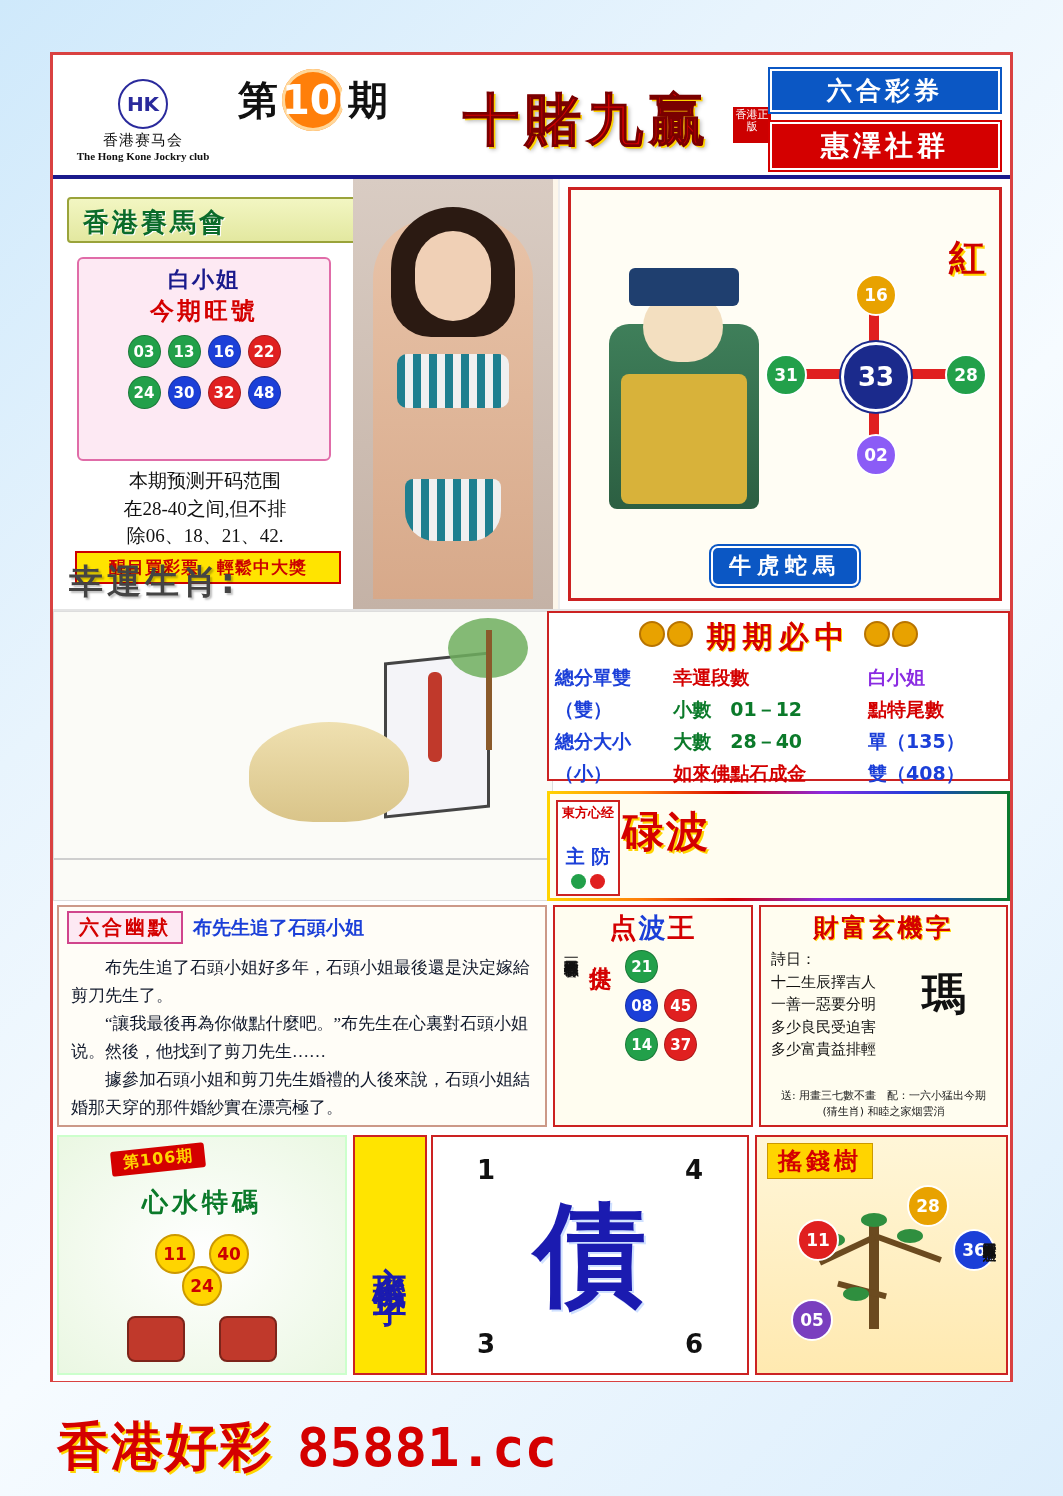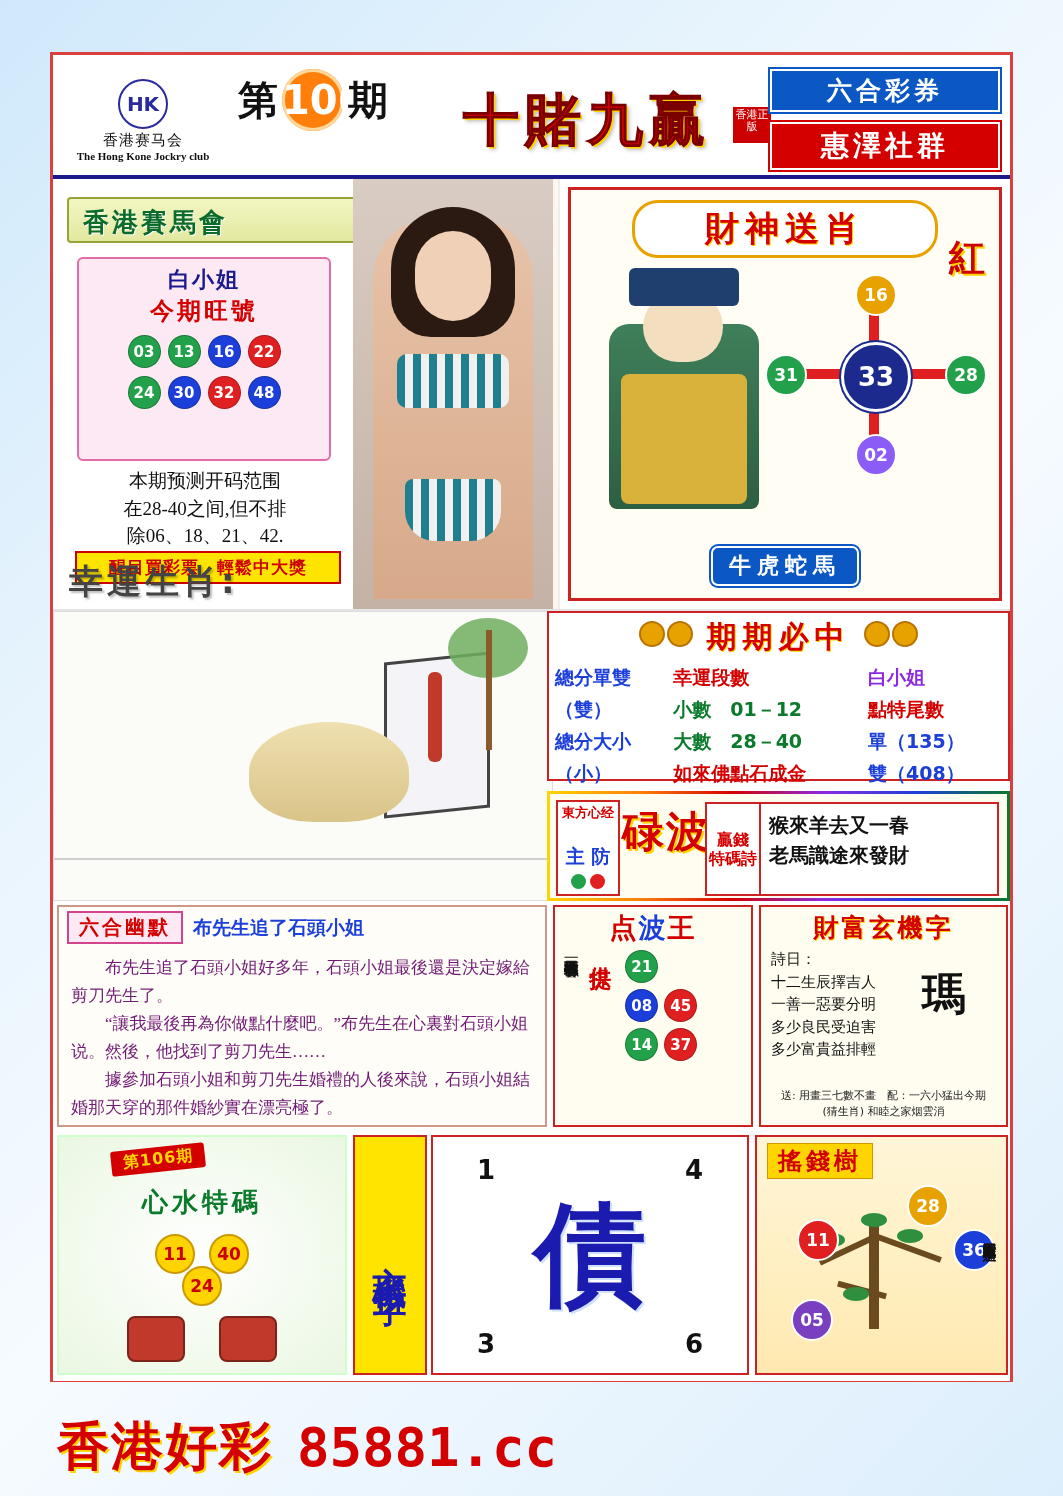--- a/index.html
+++ b/index.html
@@ -131,21 +131,21 @@
   .poem .lbl{width:52px;border-right:2px solid #c22;font-size:16px;color:#d40000;font-weight:bold;
     display:flex;flex-direction:column;align-items:center;justify-content:center;line-height:1.2;}
   .poem .lines{flex:1;padding:6px 8px;font-size:20px;color:#111;font-family:"Liberation Serif",serif;line-height:1.5;font-weight:bold;}
   
   .row3{position:relative;height:230px;background:#fff;}
   .humor{position:absolute;left:4px;top:4px;width:490px;height:222px;border:2px solid #c98;background:#fffdf7;box-sizing:border-box;}
   .humor .hd{display:flex;align-items:center;gap:10px;padding:4px 8px;}
   .humor .tag{background:#fde9f3;border:2px solid #d0458c;color:#d40000;font-size:20px;font-weight:bold;
     padding:1px 10px;letter-spacing:3px;}
   .humor .sub{color:#1b3fd8;font-size:19px;font-weight:bold;}
-  .humor .body{padding:6px 12px;font-size:17px;line-height:1.65;color:#701a75;font-family:"Liberation Serif",serif;text-indent:0;}
+  .humor .body{padding:6px 12px;font-size:17px;line-height:1.65;color:#0f172a;font-family:"Liberation Serif",serif;text-indent:0;}
   .dbw{position:absolute;left:500px;top:4px;width:200px;height:222px;border:2px solid #c22;background:#fffdf0;box-sizing:border-box;}
   .dbw .t{text-align:center;font-size:27px;font-weight:bold;color:#d40000;letter-spacing:2px;margin-top:3px;}
   .dbw .t .w{color:#1b3fd8;}
   .dbw .cols{display:flex;padding:4px 6px;}
   .dbw .vcol{writing-mode:vertical-rl;font-size:15px;line-height:1.35;color:#111;font-family:"Liberation Serif",serif;height:150px;}
   .dbw .prov{writing-mode:vertical-rl;font-size:22px;font-weight:bold;color:#d40000;margin:0 4px;height:150px;}
   .dbw .bl{display:flex;flex-direction:column;gap:6px;margin-left:6px;}
   .dbw .brow{display:flex;gap:6px;}
   .xuanji{position:absolute;left:706px;top:4px;width:249px;height:222px;border:2px solid #c22;background:#fffdf0;box-sizing:border-box;}
   .xuanji .t{text-align:center;font-size:25px;font-weight:bold;color:#d40000;letter-spacing:3px;margin-top:4px;
@@ -254,23 +254,20 @@
         <div class="skin"></div>
         <div class="hair"></div>
         <div class="face"></div>
         <div class="bikini-top"></div>
         <div class="bikini-bot"></div>
       </div>
     </div>
 
     <div class="panelR">
       <div class="godbox">
-        <div class="godtitle">
-          <span>財神送肖</span>
-        </div>
         <div class="godfig">
           <div class="body"></div>
           <div class="robe"></div>
           <div class="head"></div>
           <div class="hat"></div>
         </div>
         <div class="star">
           <div class="ray" style="left:100px;top:18px;width:10px;height:160px;"></div>
           <div class="ray" style="left:24px;top:89px;width:162px;height:10px;"></div>
           <div class="ctr">33</div>
@@ -334,30 +331,20 @@
           <div class="s2">
             <span>主</span>
             <span>防</span>
           </div>
           <div class="dots">
             <div class="dot" style="background:#22a04a"></div>
             <div class="dot" style="background:#e02020"></div>
           </div>
         </div>
         <div class="wave">碌波</div>
-        <div class="poem">
-          <div class="lbl">
-            <span>贏錢</span>
-            <span>特碼詩</span>
-          </div>
-          <div class="lines">
-            <div>猴來羊去又一春</div>
-            <div>老馬識途來發財</div>
-          </div>
-        </div>
       </div>
     </div>
   </div>
 
   <div class="row3">
     <div class="humor">
       <div class="hd">
         <div class="tag">六合幽默</div>
         <div class="sub">布先生追了石頭小姐</div>
       </div>

